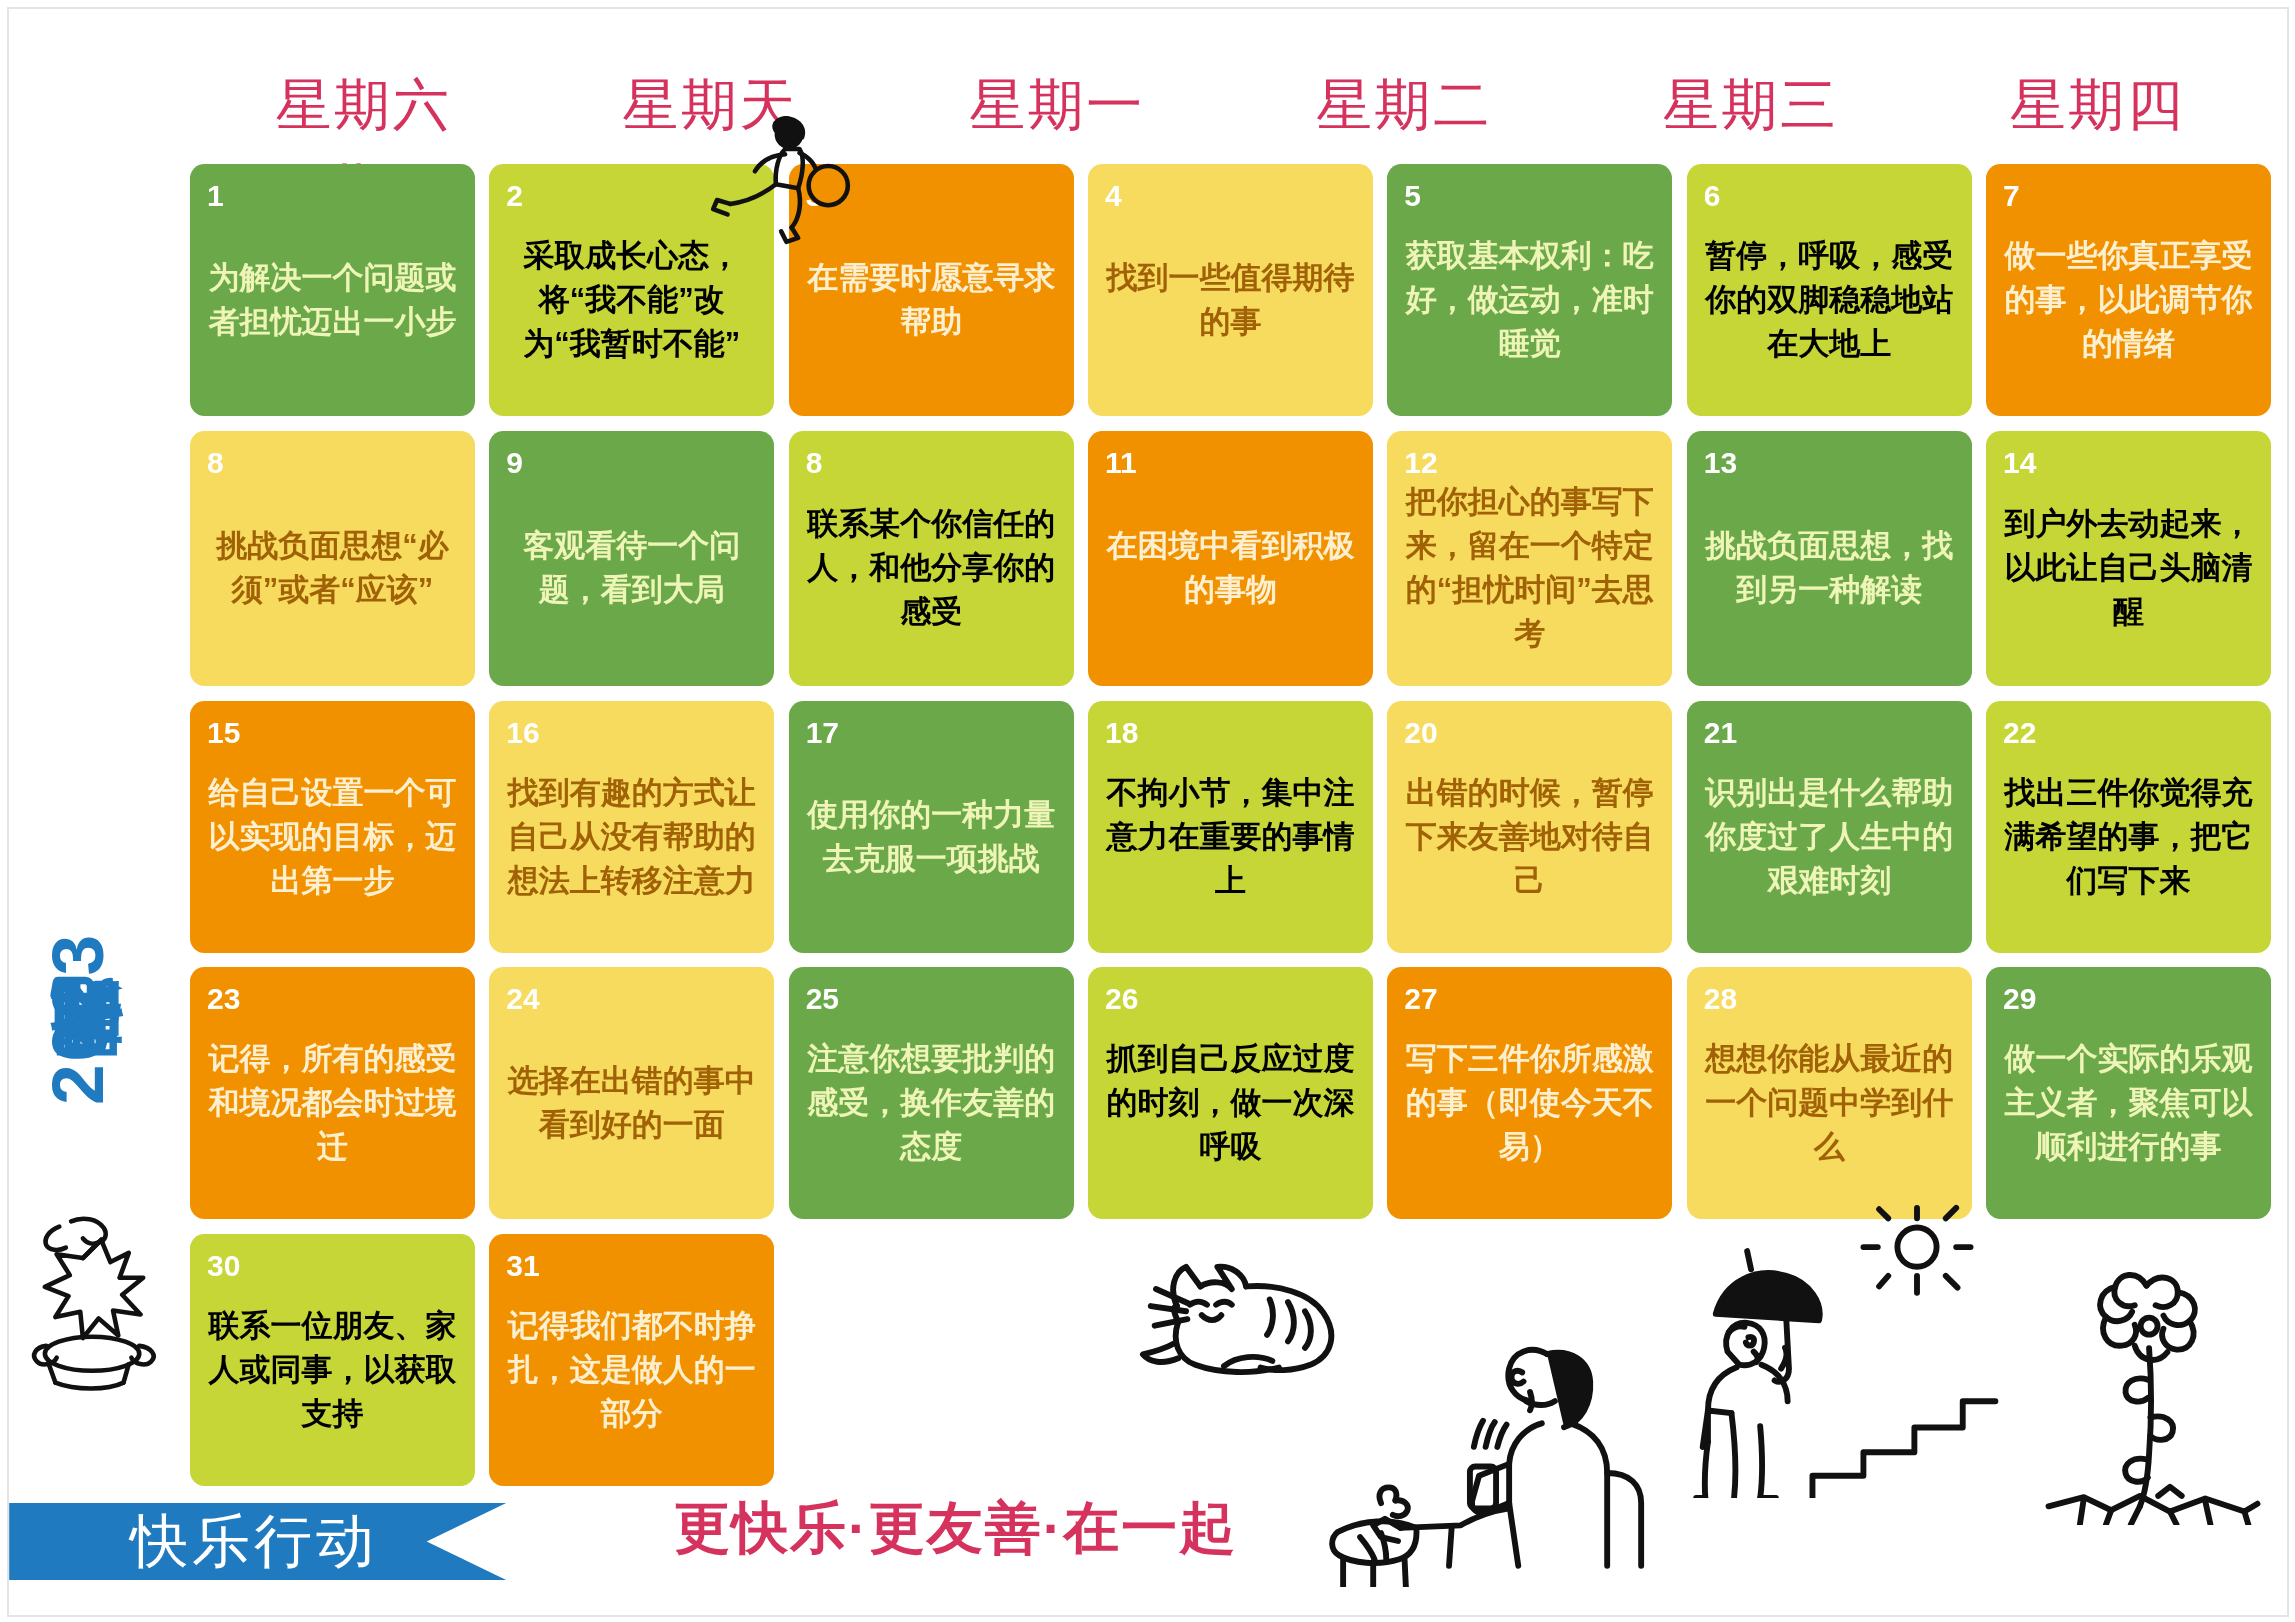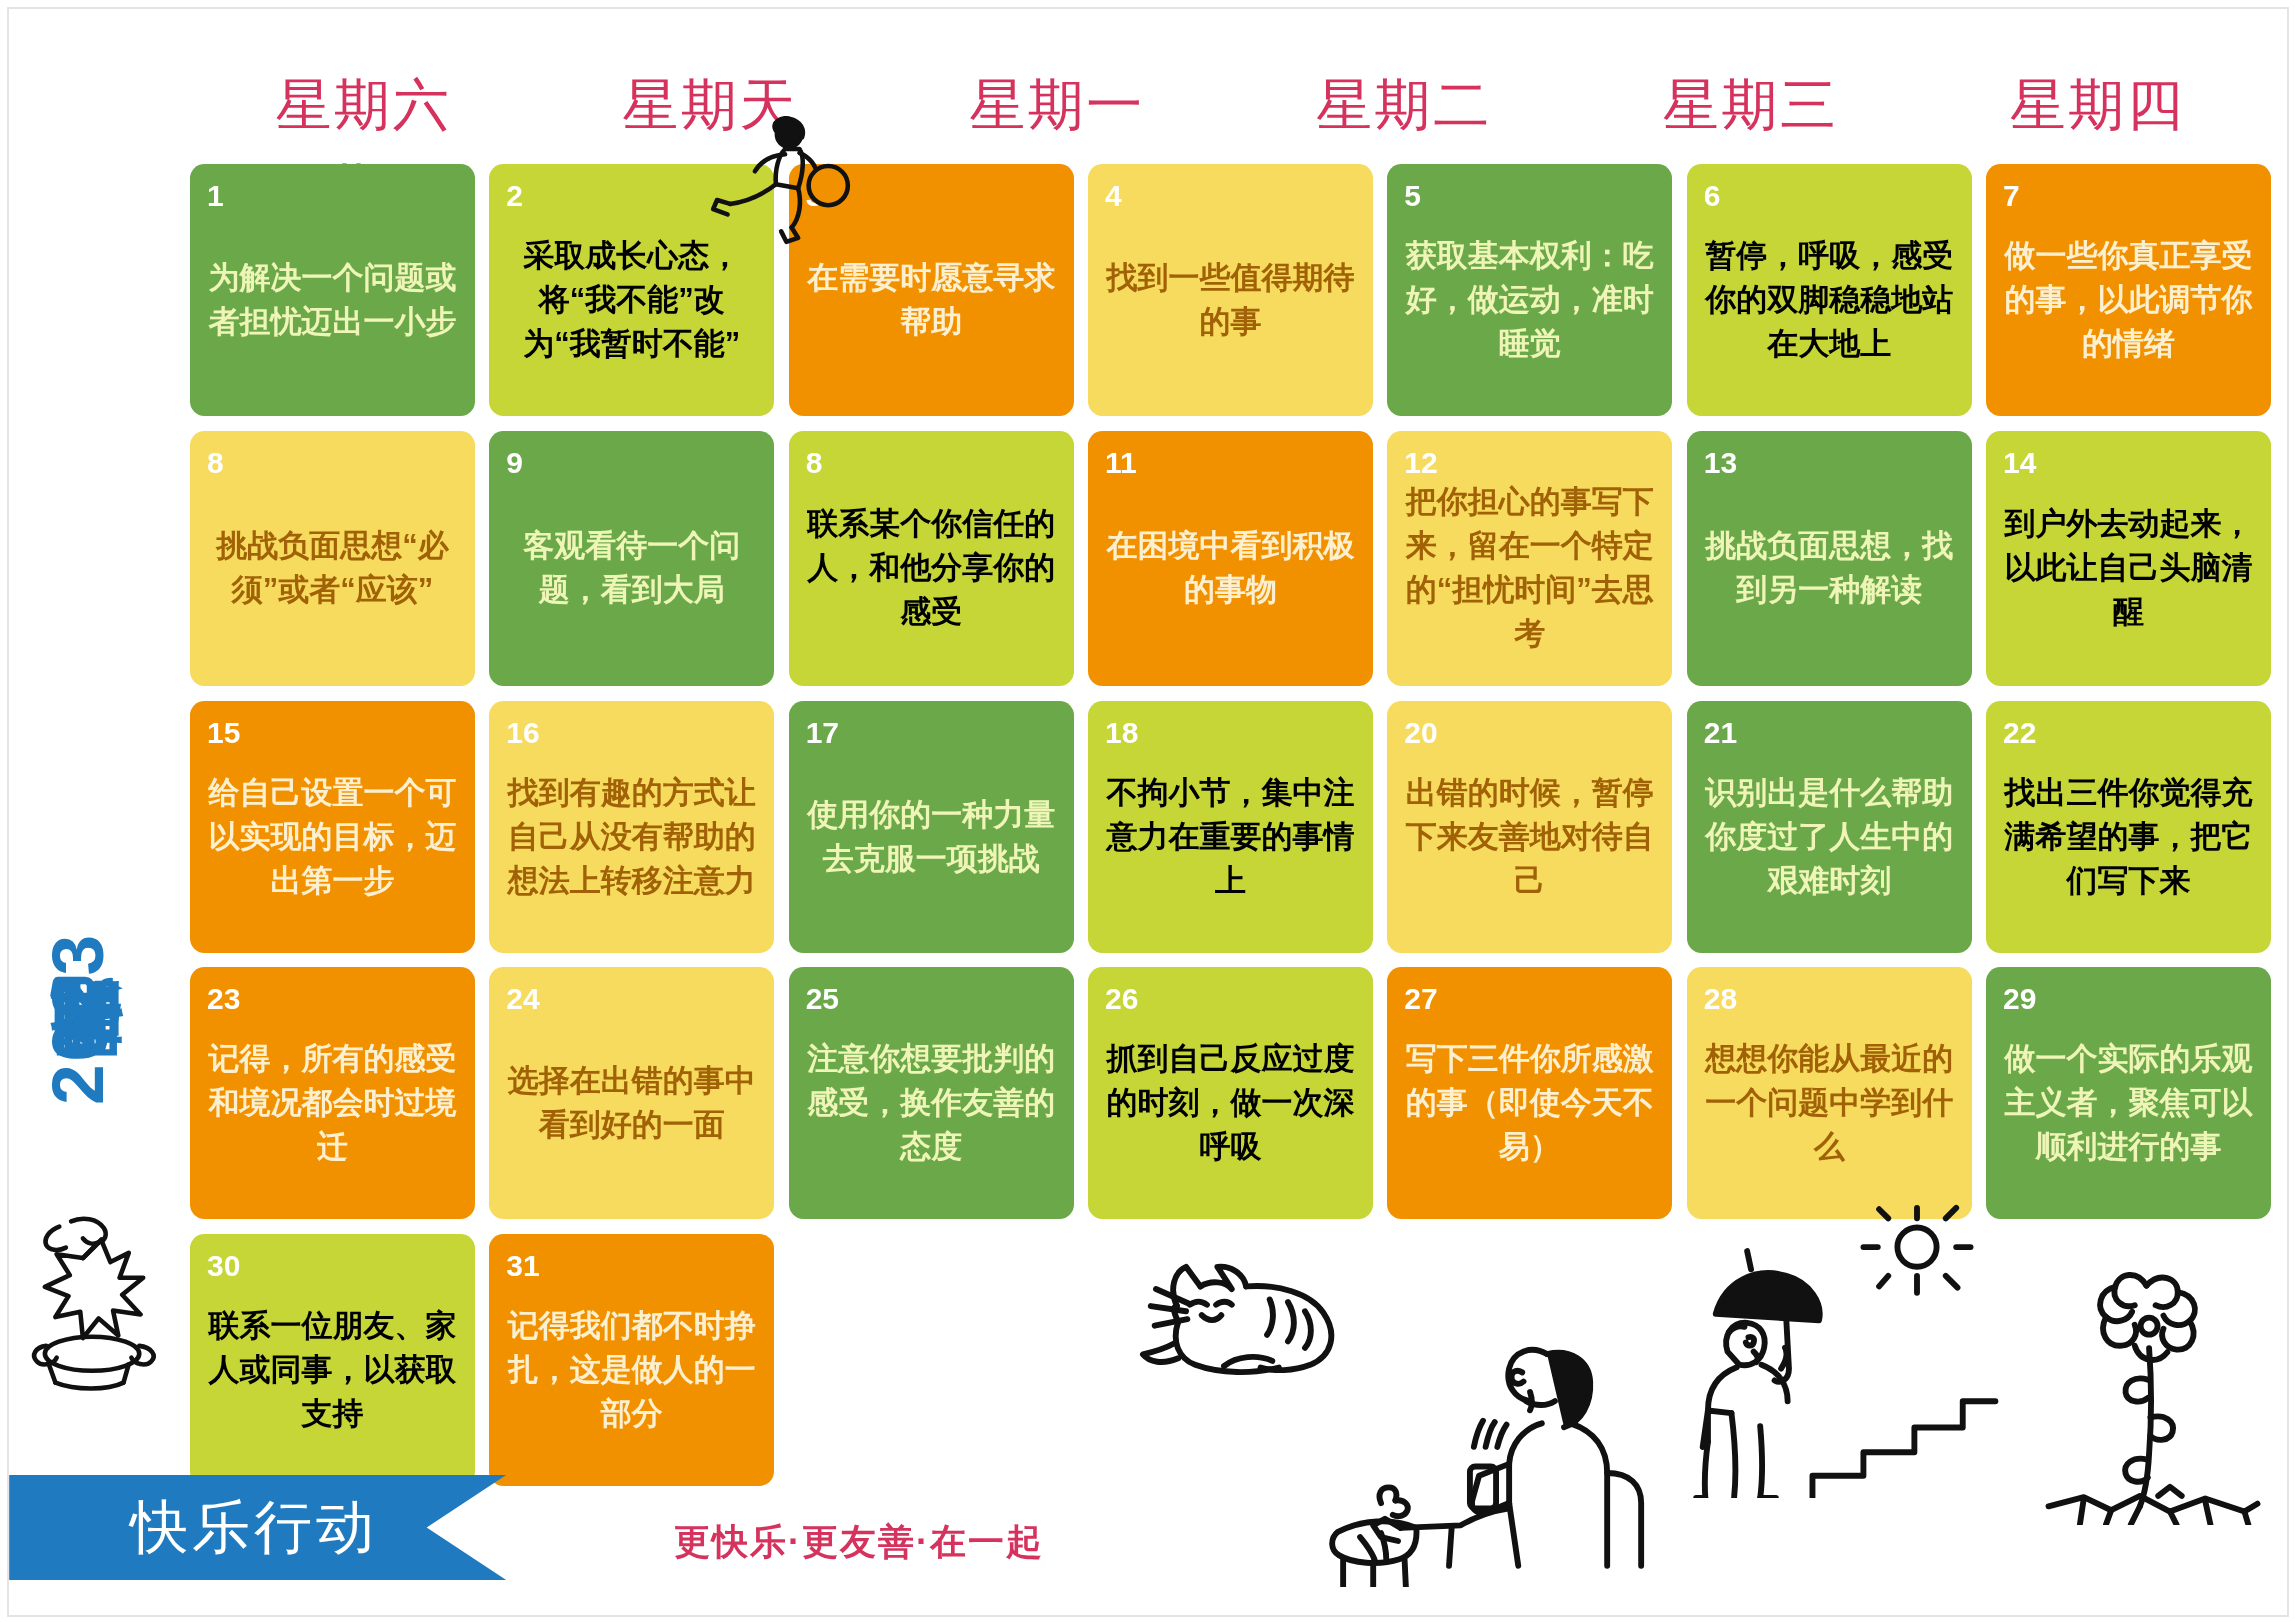--- a/index.html
+++ b/index.html
@@ -128,21 +128,21 @@
   .sc-yellow    { background: #f7db5e; }
   .sc-yellow .cell-num  { color: #ffffff; }
   .sc-yellow .cell-text { color: #a16207; }
 
   
   .banner-wrap {
     position: absolute;
     left: 9.2px;
     bottom: 43px;
     width: 497px;
-    height: 105px;
+    height: 77px;
   }
   .banner-flag {
     width: 100%;
     height: 100%;
     background: #1f7ac0;
     -webkit-clip-path: polygon(0 0, 100% 0, 84% 50%, 100% 100%, 0 100%);
     clip-path: polygon(0 0, 100% 0, 84% 50%, 100% 100%, 0 100%);
     display: flex;
     align-items: center;
     justify-content: flex-start;
@@ -153,21 +153,21 @@
     color: #ffffff;
     font-size: 58px;
     font-weight: 400;
     letter-spacing: 3.9px;
   }
   .tagline {
     position: absolute;
     left: 674px;
     bottom: 56px;
     color: #d5335e;
-    font-size: 36px;
+    font-size: 56px;
     font-weight: 700;
     letter-spacing: 2px;
     white-space: nowrap;
   }
 
   
   .illu {
     position: absolute;
     pointer-events: none;
   }

